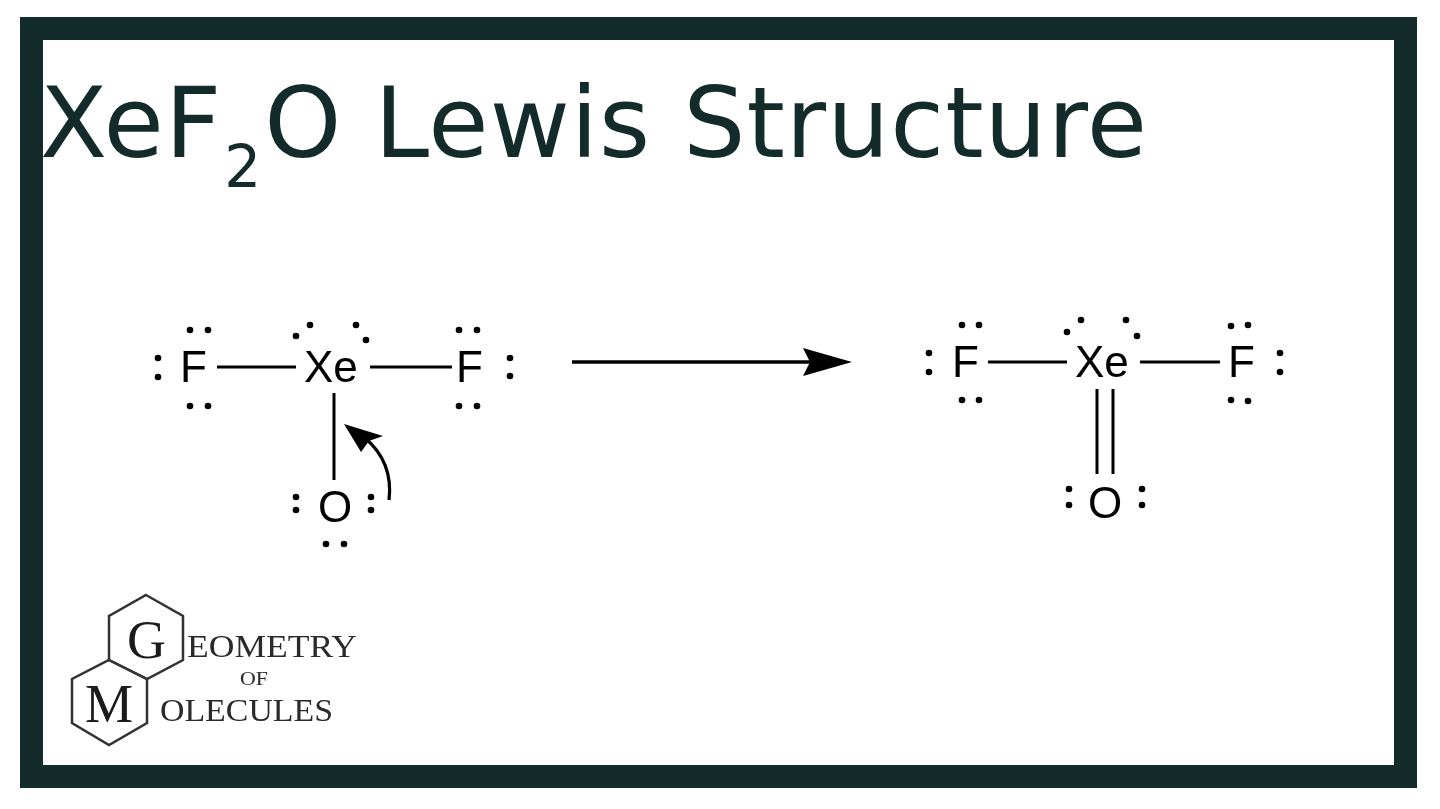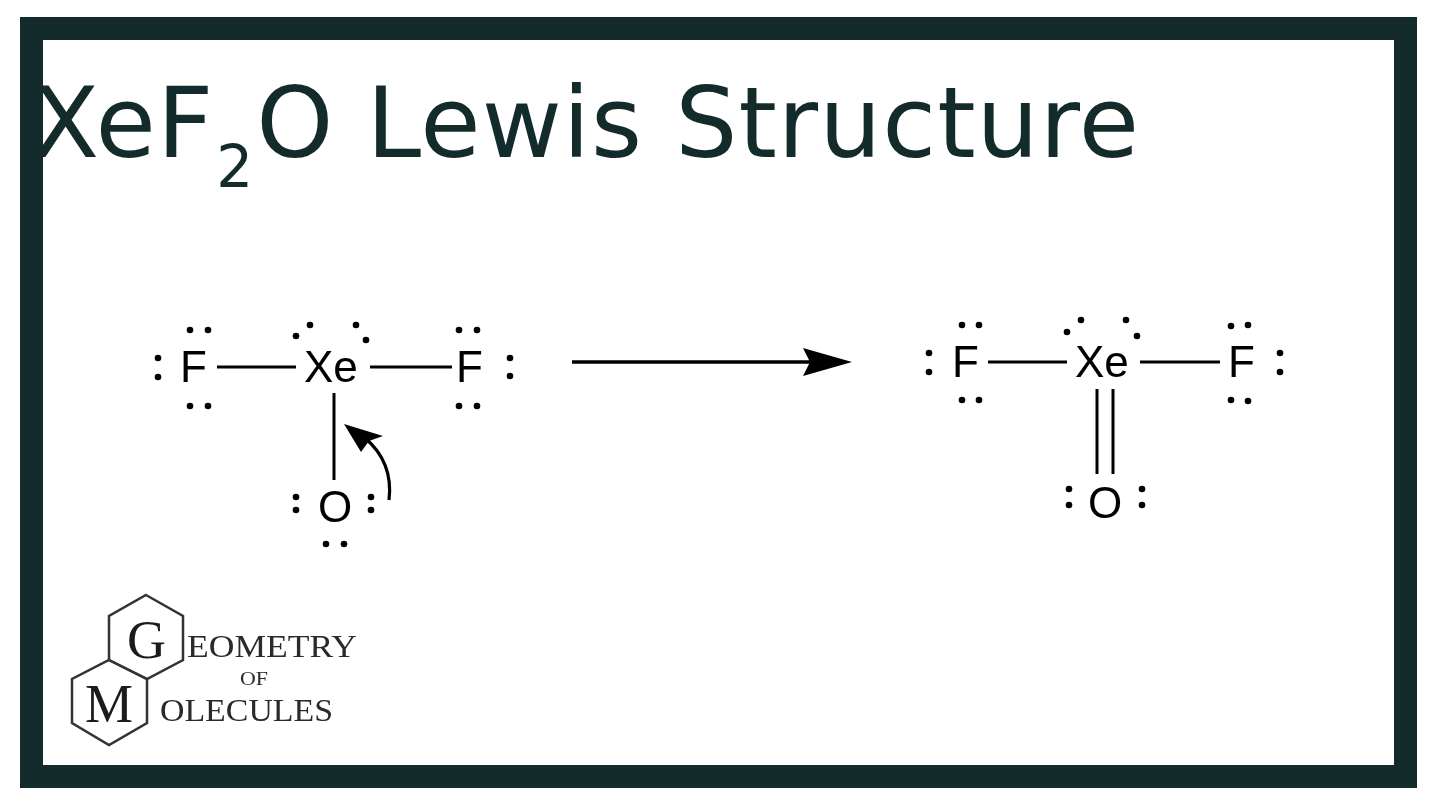--- a/index.html
+++ b/index.html
@@ -6,21 +6,21 @@
     body { width: 1440px; height: 809px; position: relative; overflow: hidden; }
     .frame {
       position: absolute; left: 20px; top: 17px; width: 1397px; height: 771px;
       background: #142b2c; box-sizing: border-box;
     }
     .inner {
       position: absolute; left: 43px; top: 40px; width: 1351px; height: 725px;
       background: #ffffff;
     }
     .title {
-      position: absolute; left: 0; top: 74px; width: 1172px; text-align: center;
+      position: absolute; left: 8px; top: 74px; width: 1172px; text-align: center;
       font-family: "DejaVu Sans", sans-serif; font-size: 98px; color: #142b2c;
       letter-spacing: 1px; line-height: 1; white-space: nowrap;
     }
     .title .sub { font-size: 58px; position: relative; top: 30px; margin: 0 2px; }
     svg.diagram { position: absolute; left: 0; top: 0; }
     .atom { font-family: "Liberation Sans", sans-serif; font-size: 44px; fill: #000; }
     .logo-big { font-family: "Liberation Serif", serif; font-size: 54px; fill: #1b1b1b; }
     .logo-small { font-family: "Liberation Serif", serif; font-size: 31px; fill: #2a2a2a; }
     .logo-of { font-family: "Liberation Serif", serif; font-size: 19px; fill: #2a2a2a; }
   </style>

